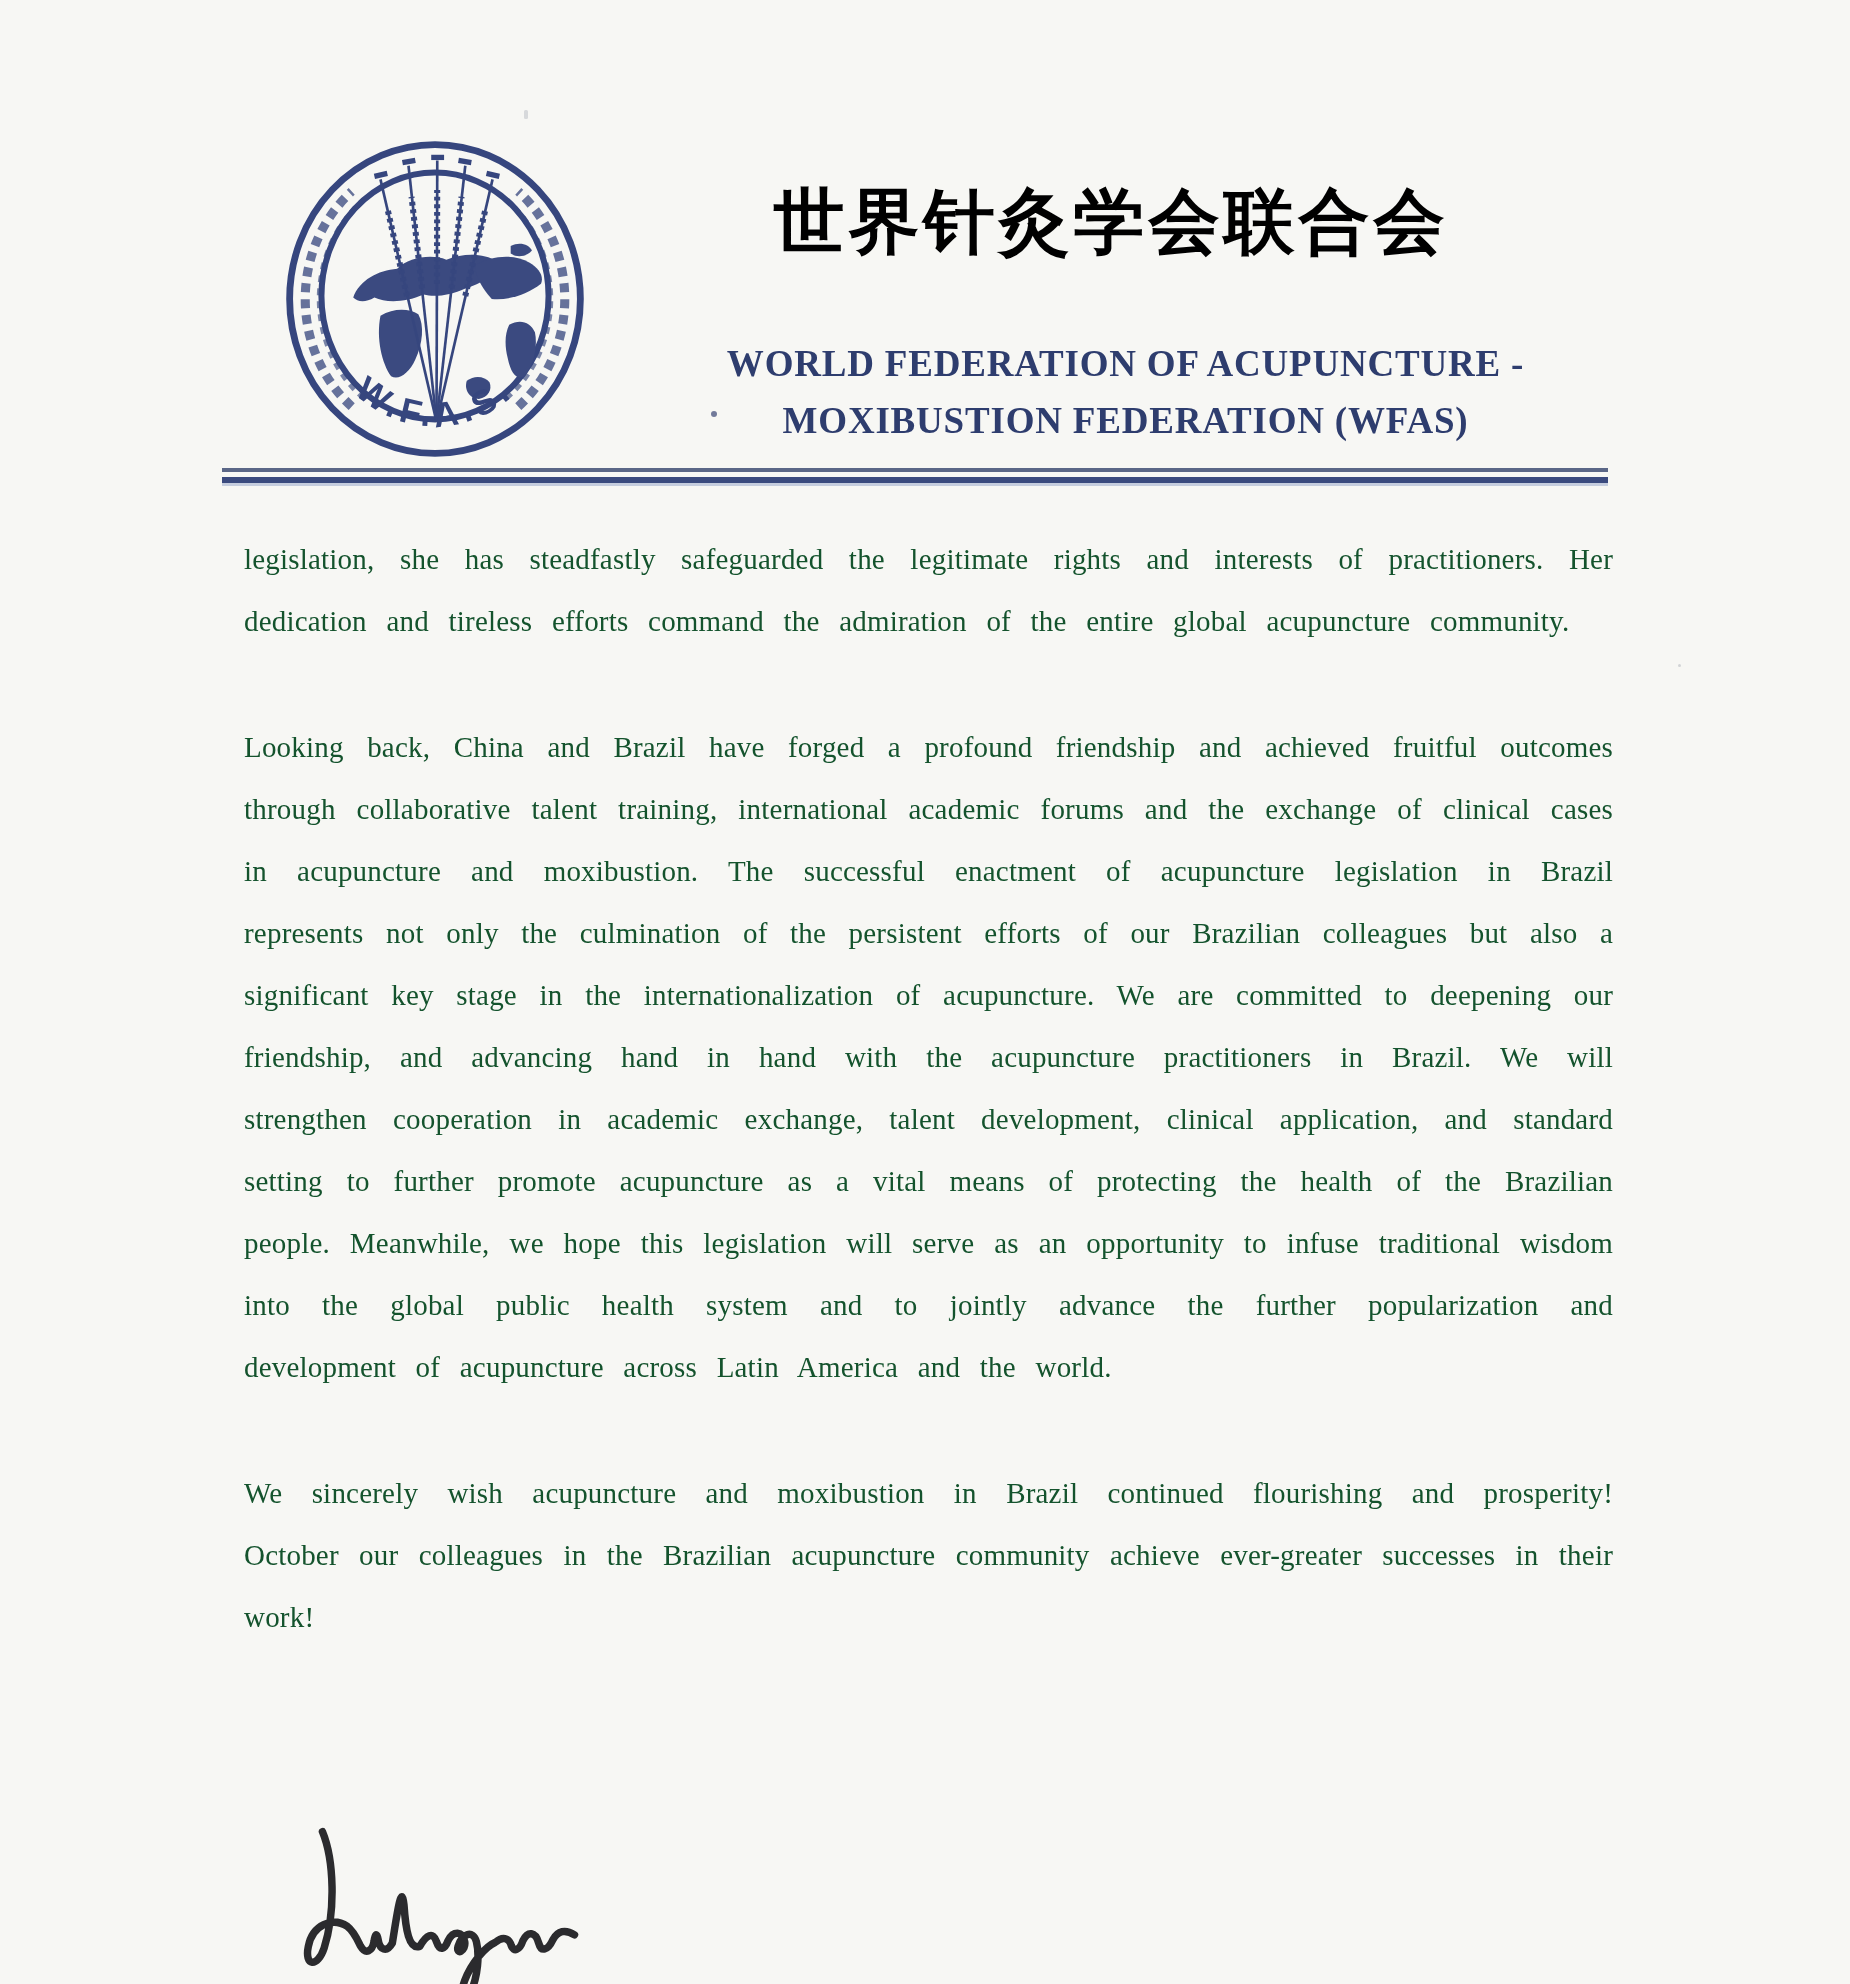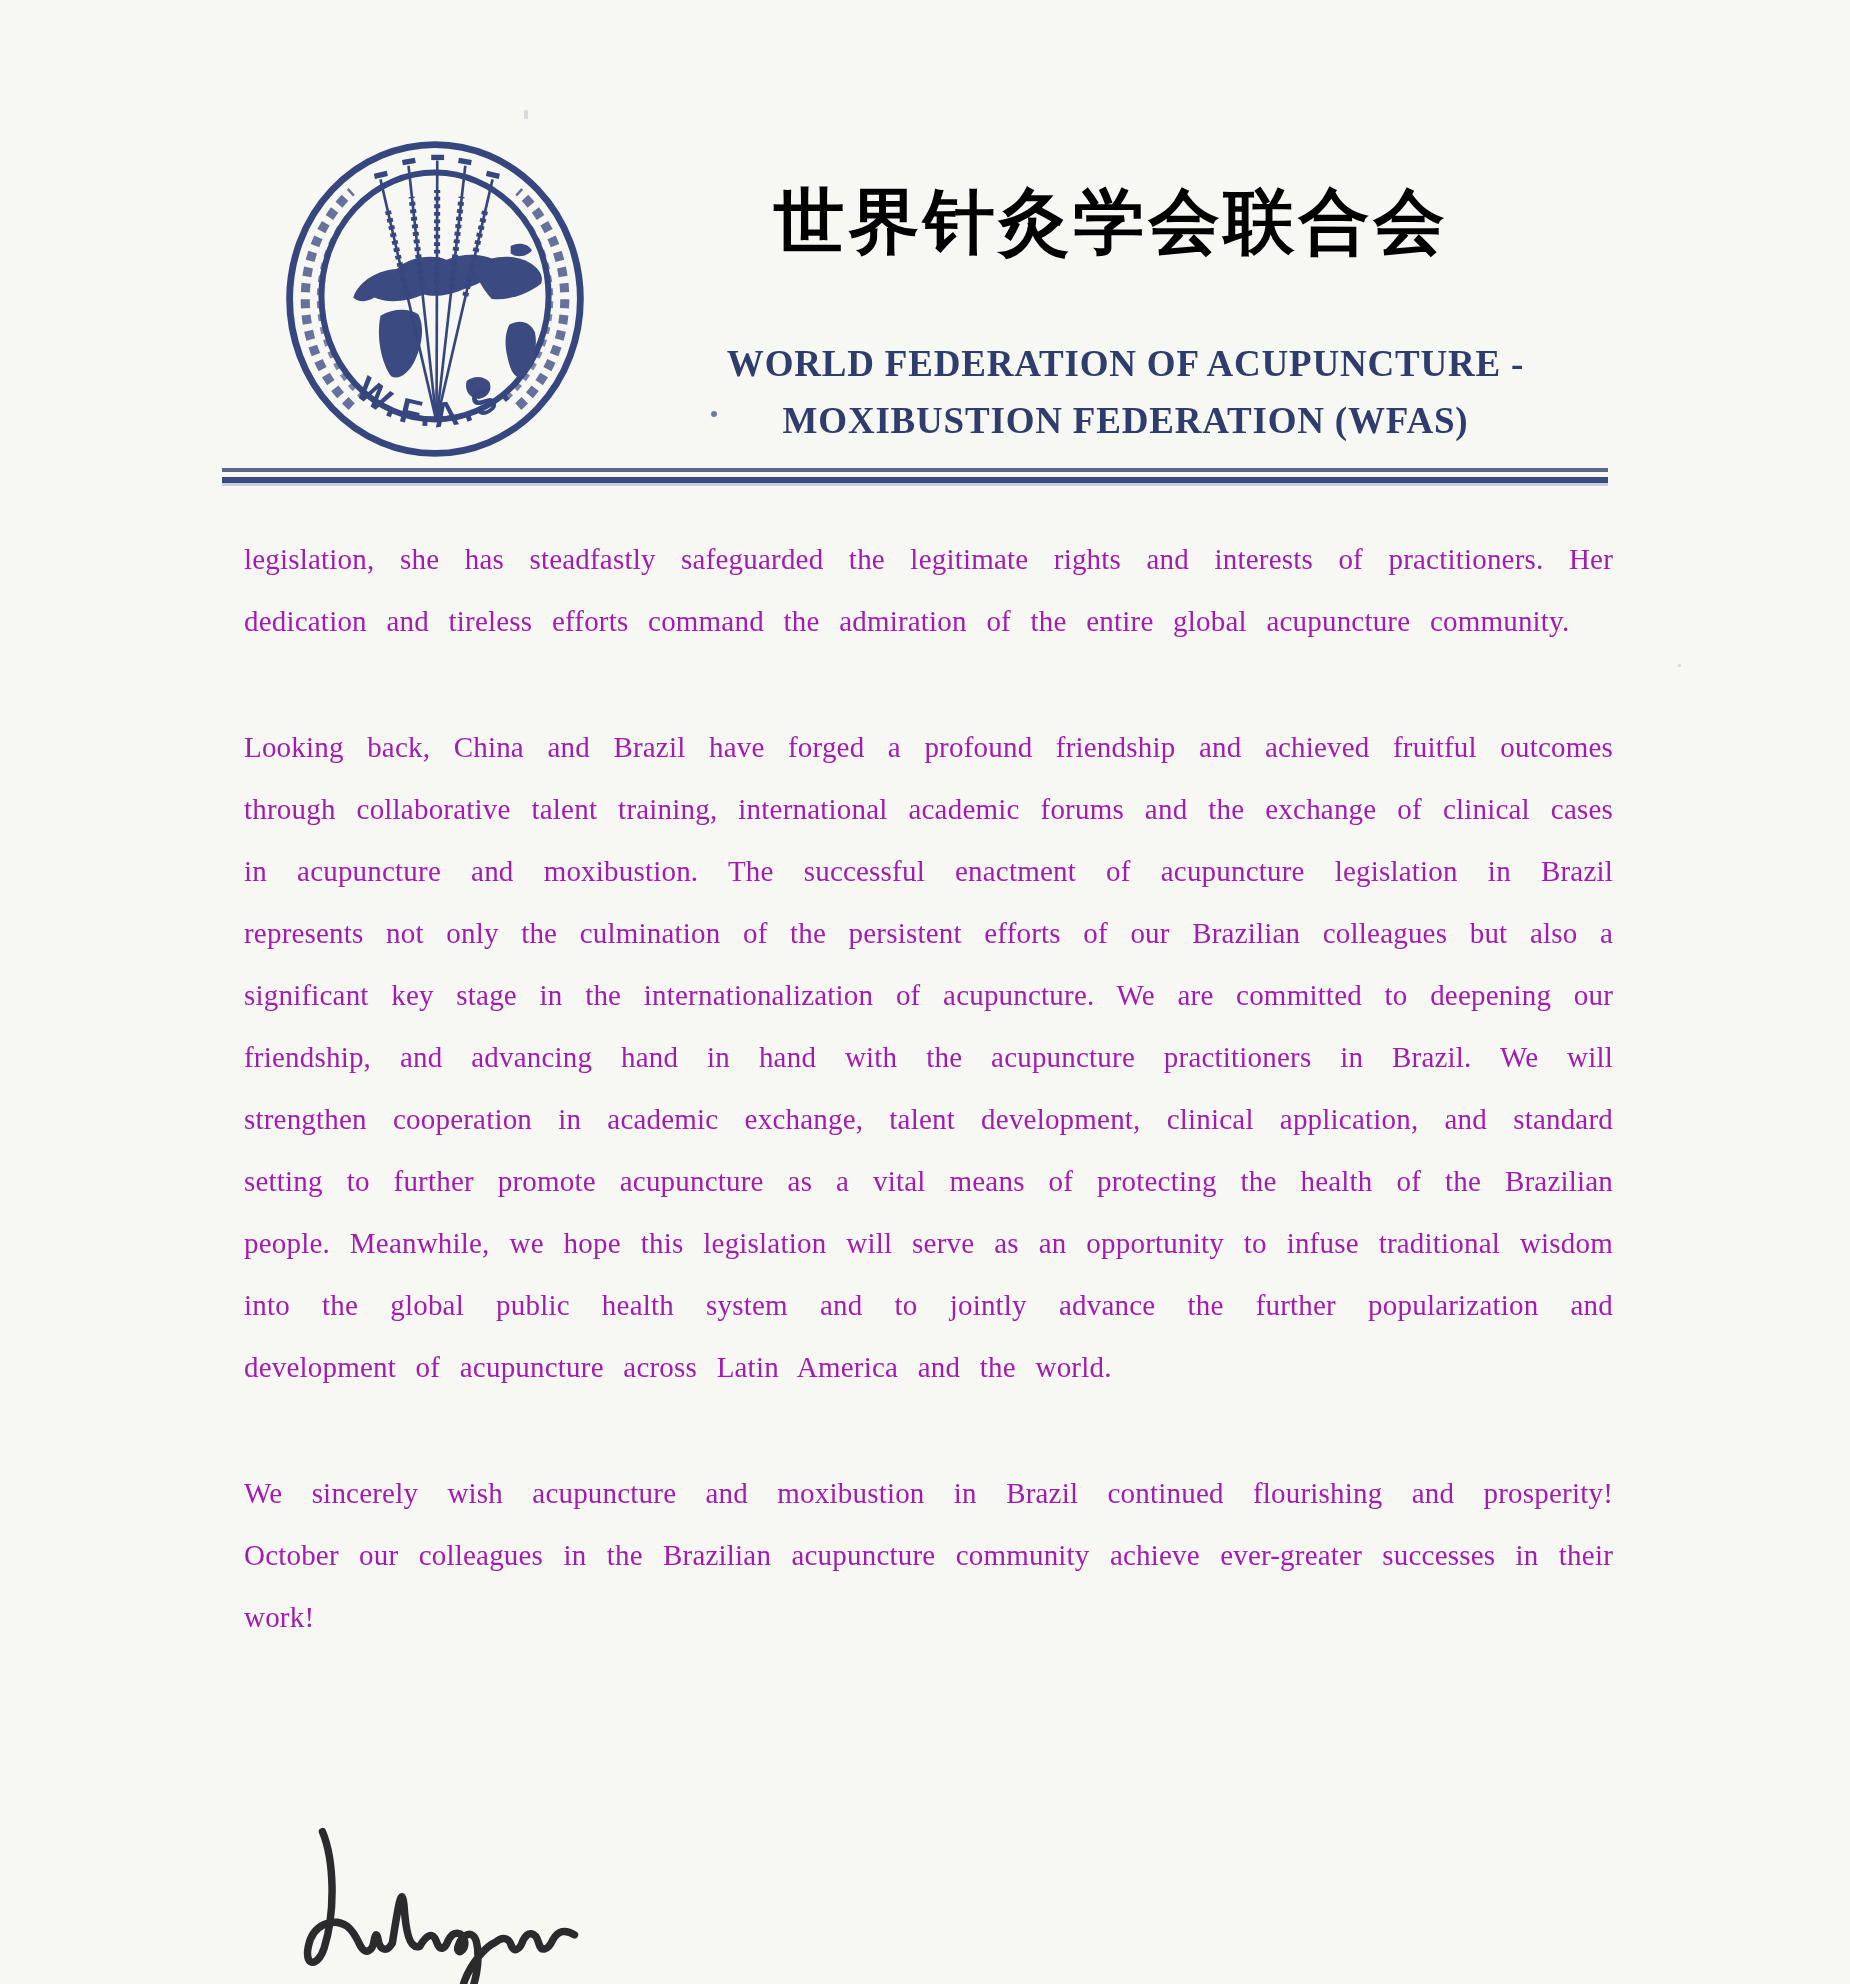--- a/index.html
+++ b/index.html
@@ -88,21 +88,21 @@
     top: 528px;
     width: 1369px;
   }
   .letter-body p {
     margin: 0 0 64px 0;
     font-size: 29px;
     line-height: 62px;
     text-align: justify;
     word-spacing: 0.42em;
     letter-spacing: 0.2px;
-    color: #a21caf;
+    color: #14532d;
   }
 
   
   .signature {
     position: absolute;
     left: 292px;
     top: 1825px;
     width: 377px;
     height: 183px;
   }

